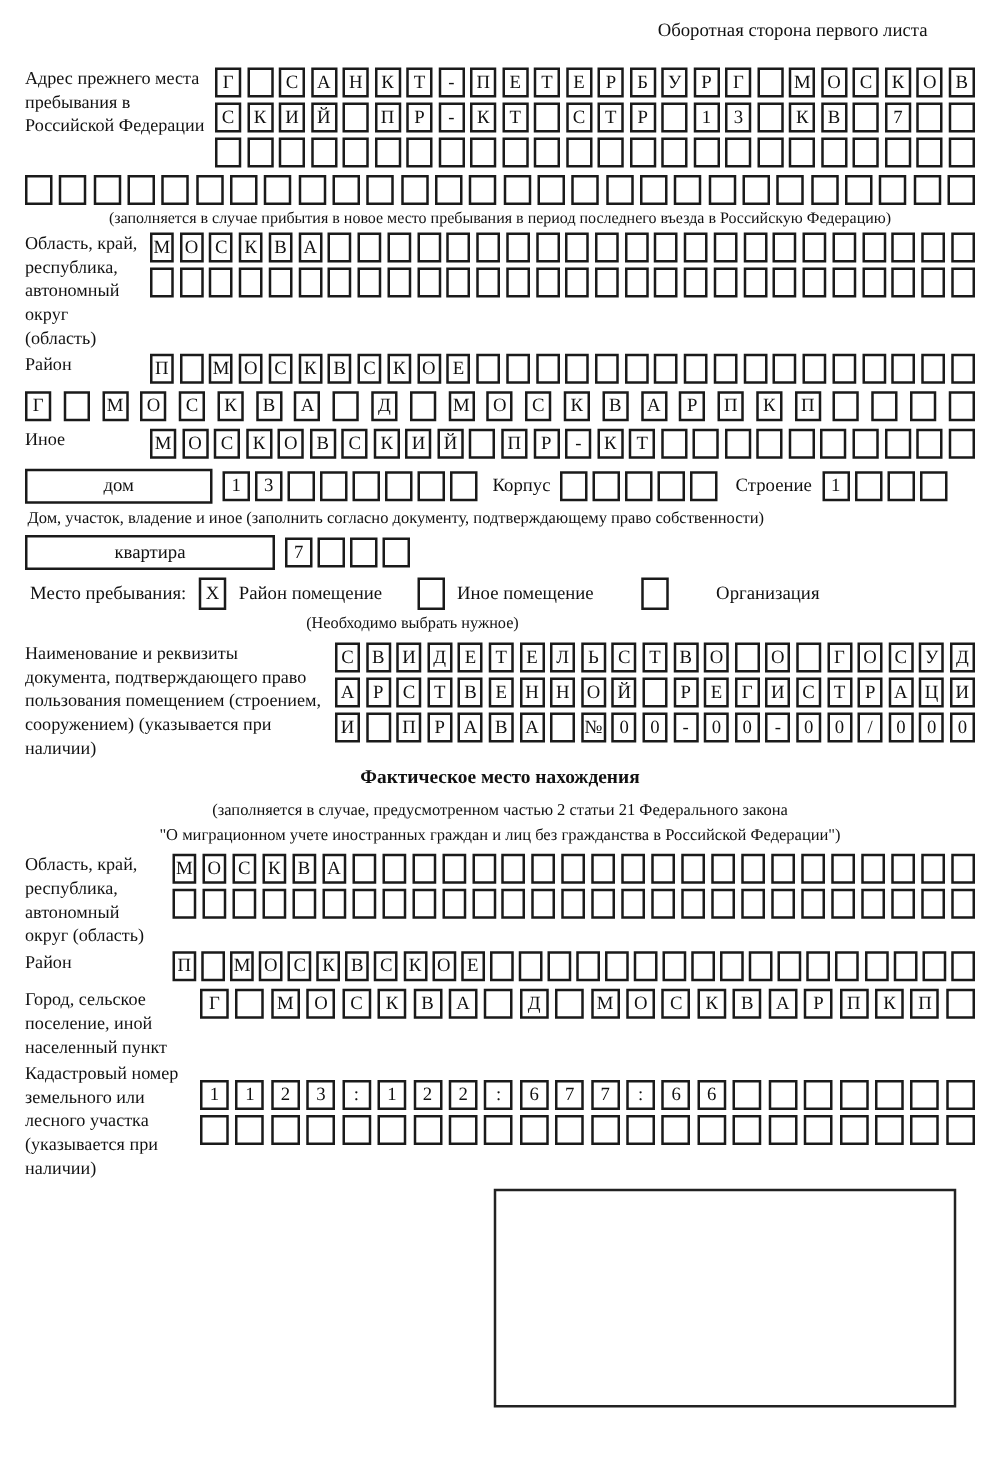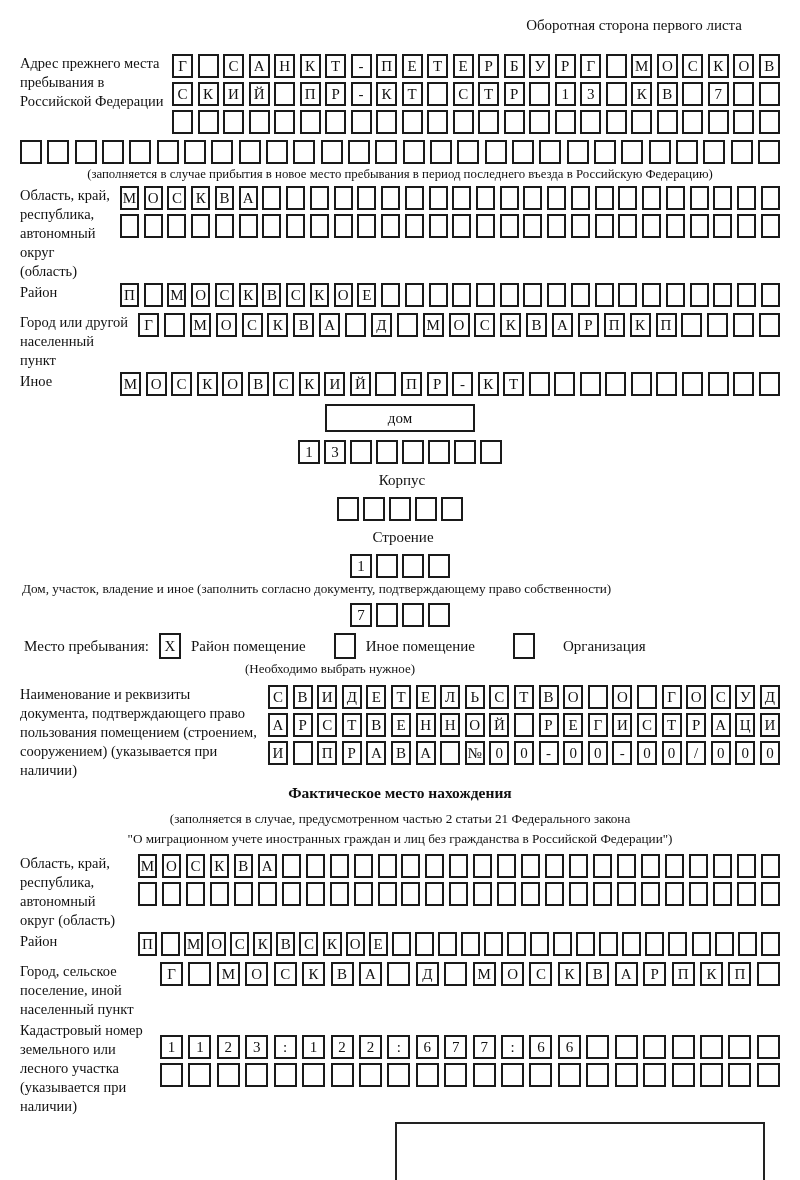--- a/index.html
+++ b/index.html
@@ -42,21 +42,21 @@
   }
   .gcells{display:flex;gap:4px;flex-shrink:0;}
   .gcells .cell{
     width:22px;height:24px;border:2px solid #1a1a1a;box-sizing:border-box;
     display:flex;align-items:center;justify-content:center;font-size:15px;background:#fff;flex-shrink:0;
   }
   .fieldbox{
     border:2px solid #1a1a1a;height:28px;box-sizing:border-box;
     display:flex;align-items:center;justify-content:center;font-size:15px;background:#fff;flex-shrink:0;
   }
-  .houserow{display:flex;align-items:center;margin:4px 20px 2px 20px;gap:8px;flex-direction:column;}
+  .houserow{display:flex;align-items:center;margin:4px 20px 2px 20px;gap:8px;}
   .inlinelbl{font-size:15px;white-space:nowrap;}
   .caption{font-size:13.2px;margin:0 20px 6px 22px;line-height:17px;}
   .chkrow{display:flex;align-items:center;margin:6px 20px 0 24px;gap:10px;}
   .chk{
     width:22px;height:26px;border:2px solid #1a1a1a;box-sizing:border-box;
     display:flex;align-items:center;justify-content:center;font-size:15px;background:#fff;flex-shrink:0;
   }
   .chknote{font-size:13px;margin:2px 0 8px 180px;width:300px;text-align:center;}
   .center-note{text-align:center;font-size:13.2px;line-height:18px;margin:0 30px 2px 30px;}
   .stamp-box{
@@ -282,21 +282,20 @@
         <div class="cell"></div>
         <div class="cell"></div>
         <div class="cell"></div>
         <div class="cell"></div>
         <div class="cell"></div>
         <div class="cell"></div>
       </div>
   </div>
 
   <div class="frow">
-    <div class="lbl w115">Город или другой населенный пункт</div>
     <div class="cells c25">
         <div class="cell">Г</div>
         <div class="cell"></div>
         <div class="cell">М</div>
         <div class="cell">О</div>
         <div class="cell">С</div>
         <div class="cell">К</div>
         <div class="cell">В</div>
         <div class="cell">А</div>
         <div class="cell"></div>
@@ -375,36 +374,37 @@
     <div class="gcells">
         <div class="cell">1</div>
         <div class="cell"></div>
         <div class="cell"></div>
         <div class="cell"></div>
       </div>
   </div>
   <div class="caption">Дом, участок, владение и иное (заполнить согласно документу, подтверждающему право собственности)</div>
 
   <div class="houserow">
+    <div class="fieldbox" style="width:200px">квартира</div>
     <div class="gcells">
         <div class="cell">7</div>
         <div class="cell"></div>
         <div class="cell"></div>
         <div class="cell"></div>
       </div>
   </div>
 
   <div class="chkrow">
     <span class="inlinelbl">Место пребывания:</span>
     <div class="chk">X</div>
     <span class="inlinelbl">Район помещение</span>
     <div class="chk" style="margin-left:18px"></div>
     <span class="inlinelbl">Иное помещение</span>
     <div class="chk" style="margin-left:28px"></div>
-    <span class="inlinelbl" style="margin-left:18px">Организация</span>
+    <span class="inlinelbl" style="margin-left:28px">Организация</span>
   </div>
   <div class="chknote">(Необходимо выбрать нужное)</div>
 
   <div class="frow">
     <div class="lbl w245">Наименование и реквизиты документа, подтверждающего право пользования помещением (строением, сооружением) (указывается при наличии)</div>
     <div class="rows">
       <div class="cells c21">
           <div class="cell">С</div>
           <div class="cell">В</div>
           <div class="cell">И</div>

